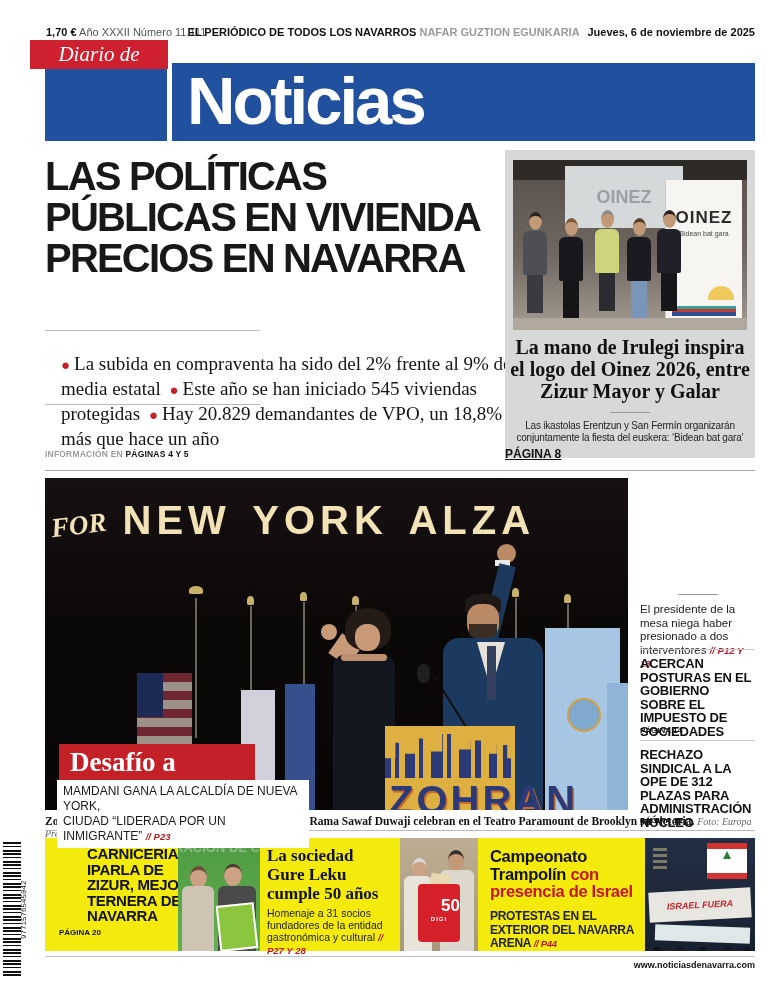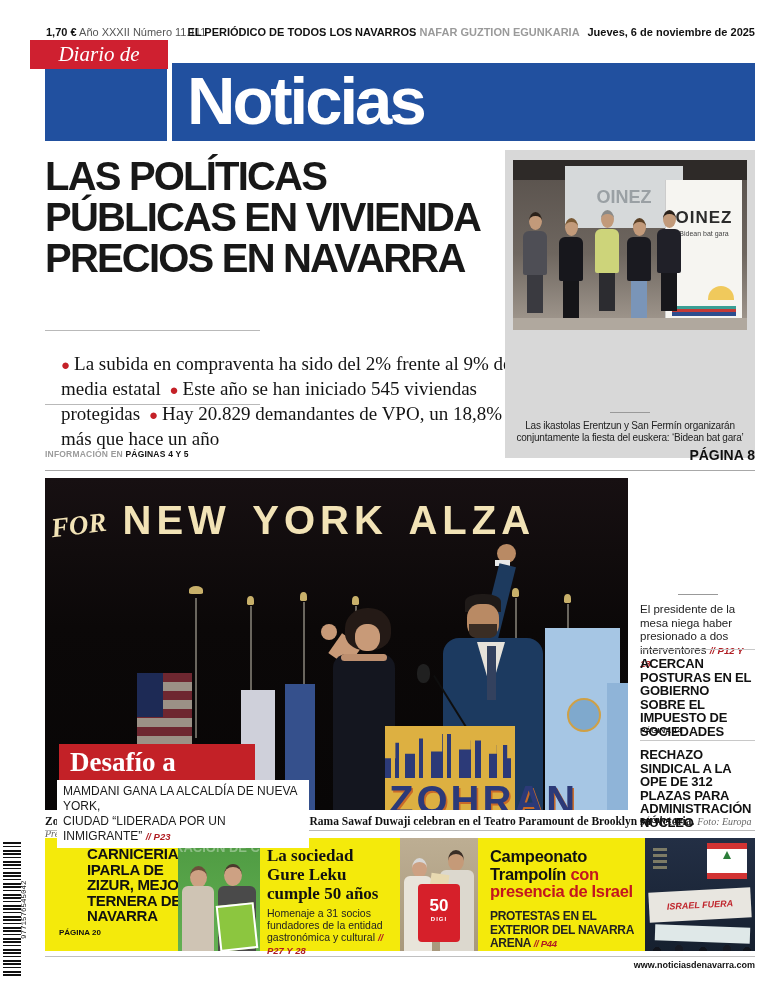--- a/index.html
+++ b/index.html
@@ -49,22 +49,22 @@
   .op-floor{position:absolute;left:0;bottom:0;width:100%;height:12px;background:#b0a89e;}
   .person{position:absolute;width:28px;}
   .person .hd{width:13px;height:14px;border-radius:50%;background:#c29a7a;margin:0 auto;border-top:4px solid #2a211a;}
   .person .tor{width:24px;height:44px;border-radius:6px 6px 2px 2px;margin:1px auto 0;}
   .person .leg{width:16px;height:38px;margin:0 auto;}
   .oinez-head{position:absolute;left:5px;top:186px;width:240px;text-align:center;
               font-family:"Liberation Serif",serif;font-weight:bold;font-size:20px;line-height:22px;color:#111;}
   .oinez-minirule{position:absolute;left:105px;top:262px;width:40px;height:1px;background:#999;}
   .oinez-deck{position:absolute;left:5px;top:270px;width:240px;text-align:center;
               font-size:10px;line-height:12px;letter-spacing:-0.2px;color:#222;}
-  .oinez-page{position:absolute;left:0;top:297px;width:100%;text-align:right;
-              font-size:14px;font-weight:bold;color:#111;}
+  .oinez-page{position:absolute;left:0;top:297px;width:100%;text-align:left;
+              font-size:12px;font-weight:bold;color:#111;text-decoration:underline;}
   
   .hero{left:45px;top:478px;width:583px;height:332px;background:linear-gradient(180deg,#171012 0%,#0b0808 45%,#080606 100%);overflow:hidden;}
   .ny-sign{position:absolute;left:6px;top:20px;white-space:nowrap;color:#f2e3b6;}
   .ny-sign .for{display:inline-block;font-family:"Liberation Serif",serif;font-style:italic;
                 font-weight:bold;font-size:27px;transform:rotate(-7deg);margin-right:16px;}
   .ny-sign .nyc{font-weight:bold;font-size:40px;letter-spacing:5px;word-spacing:6px;}
   .pole{position:absolute;width:2px;background:#6a665e;}
   .topper{position:absolute;width:7px;height:9px;background:#c8b06a;border-radius:50% 50% 20% 20%;}
   .flag{position:absolute;}
   .seal{position:absolute;border-radius:50%;}
@@ -105,21 +105,21 @@
   
   .p1{left:133px;width:82px;background:linear-gradient(180deg,#4e9a42,#63b052);}
   .p1 .bgtext{position:absolute;left:-4px;top:2px;white-space:nowrap;font-weight:bold;
               font-size:13px;color:rgba(255,255,255,0.35);}
   .p2{left:355px;width:78px;background:linear-gradient(180deg,#bdae93,#a8987c);}
   .p3{left:600px;width:110px;background:linear-gradient(180deg,#232f45,#16202f);}
   .ph-head{position:absolute;border-radius:50%;background:#cda183;}
   .ph-body{position:absolute;border-radius:6px 6px 0 0;}
   .jersey{position:absolute;left:18px;top:46px;width:42px;height:58px;background:#d6202a;border-radius:4px;
           text-align:center;color:#fff;font-weight:bold;}
-  .jersey .n{font-size:17px;margin-top:12px;}
+  .jersey .n{font-size:17px;margin-top:12px;text-align:right;}
   .jersey .b{font-size:6px;letter-spacing:1px;}
   .banner1{position:absolute;left:4px;top:52px;width:102px;height:30px;background:#e8e6e0;
            transform:rotate(-3deg);text-align:center;font-weight:bold;font-style:italic;
            font-size:9px;line-height:30px;color:#c0252c;}
   .banner2{position:absolute;left:10px;top:88px;width:95px;height:16px;background:#dfe8e8;transform:rotate(2deg);}
   .lebflag{position:absolute;left:62px;top:5px;width:40px;height:24px;background:#fff;
            border-top:6px solid #d23333;border-bottom:6px solid #d23333;}
   .lebflag i{display:block;width:8px;height:8px;margin:2px auto;background:#2c7d3a;
              clip-path:polygon(50% 0,100% 100%,0 100%);}
   
@@ -201,20 +201,21 @@
           <div class="tor" style="background:#1a1a20;"></div>
           <div class="leg" style="background:#7a95b8;"></div>
       </div>
       <div class="person" style="left:142px;top:50px;">
         <div class="hd"></div>
           <div class="tor" style="background:#202028;"></div>
           <div class="leg" style="background:#17171b;"></div>
       </div>
       <div class="op-floor"></div>
     </div>
+    <div class="oinez-head">La mano de Irulegi inspira el logo del Oinez 2026, entre Zizur Mayor y Galar</div>
     <div class="oinez-minirule"></div>
     <div class="oinez-deck">Las ikastolas Erentzun y San Fermín organizarán conjuntamente la fiesta del euskera: ‘Bidean bat gara’</div>
     <div class="oinez-page">PÁGINA 8</div>
   </div>
 
   <div class="abs hero">
     <div class="ny-sign">
       <span class="for">FOR</span><span class="nyc">NEW YORK ALZA</span>
     </div>
 

